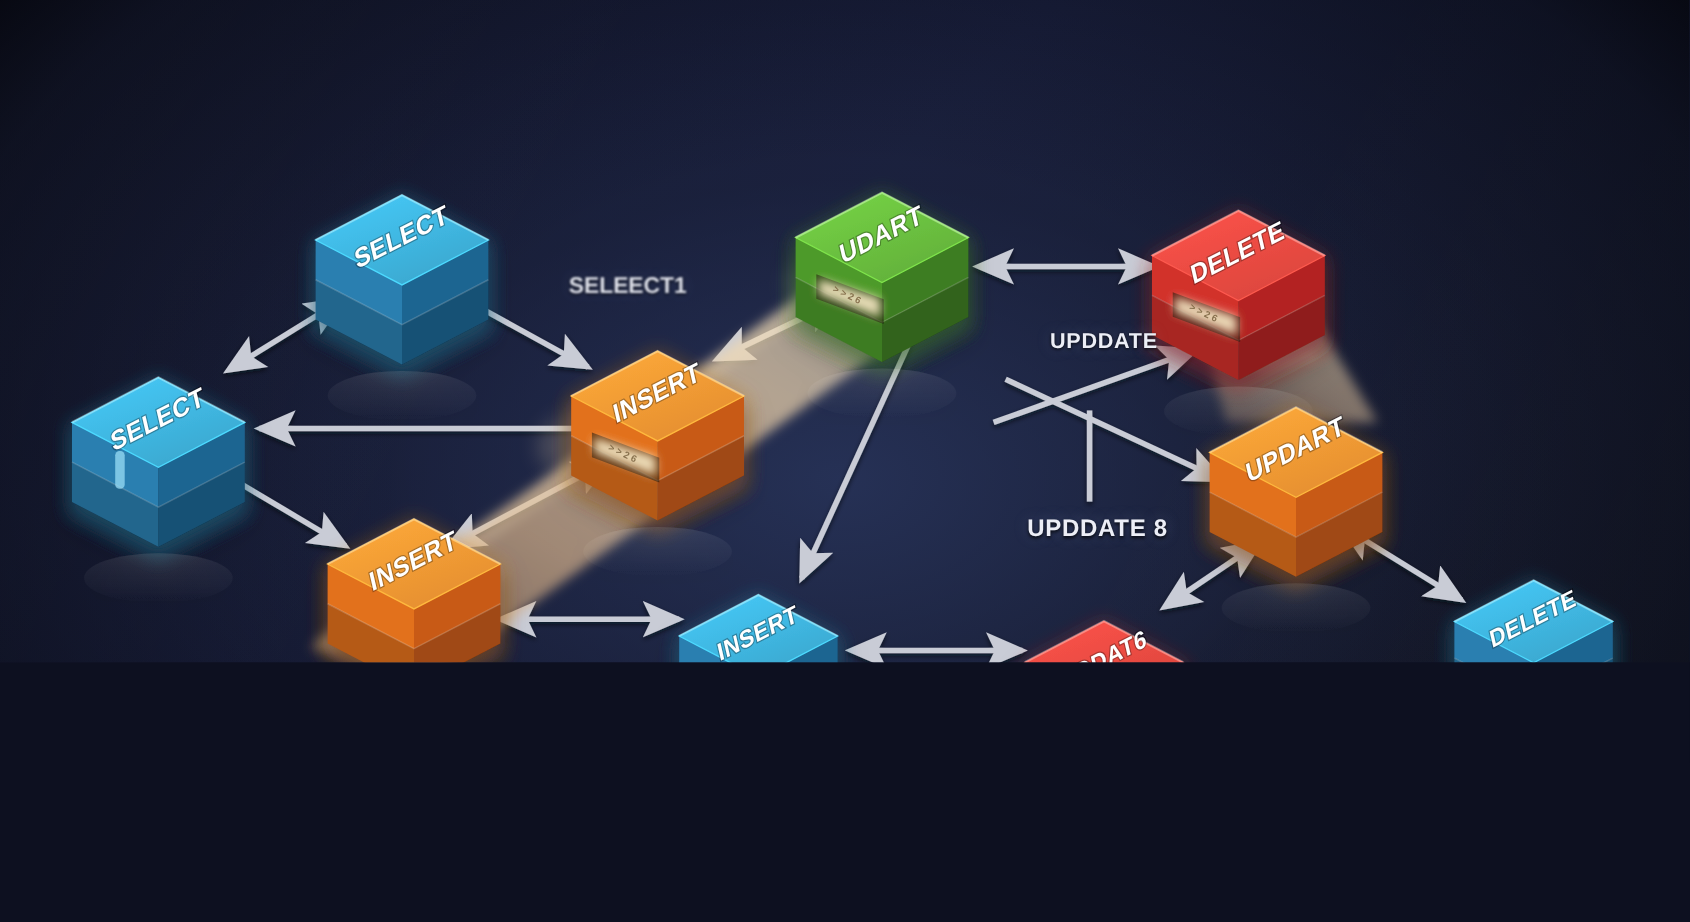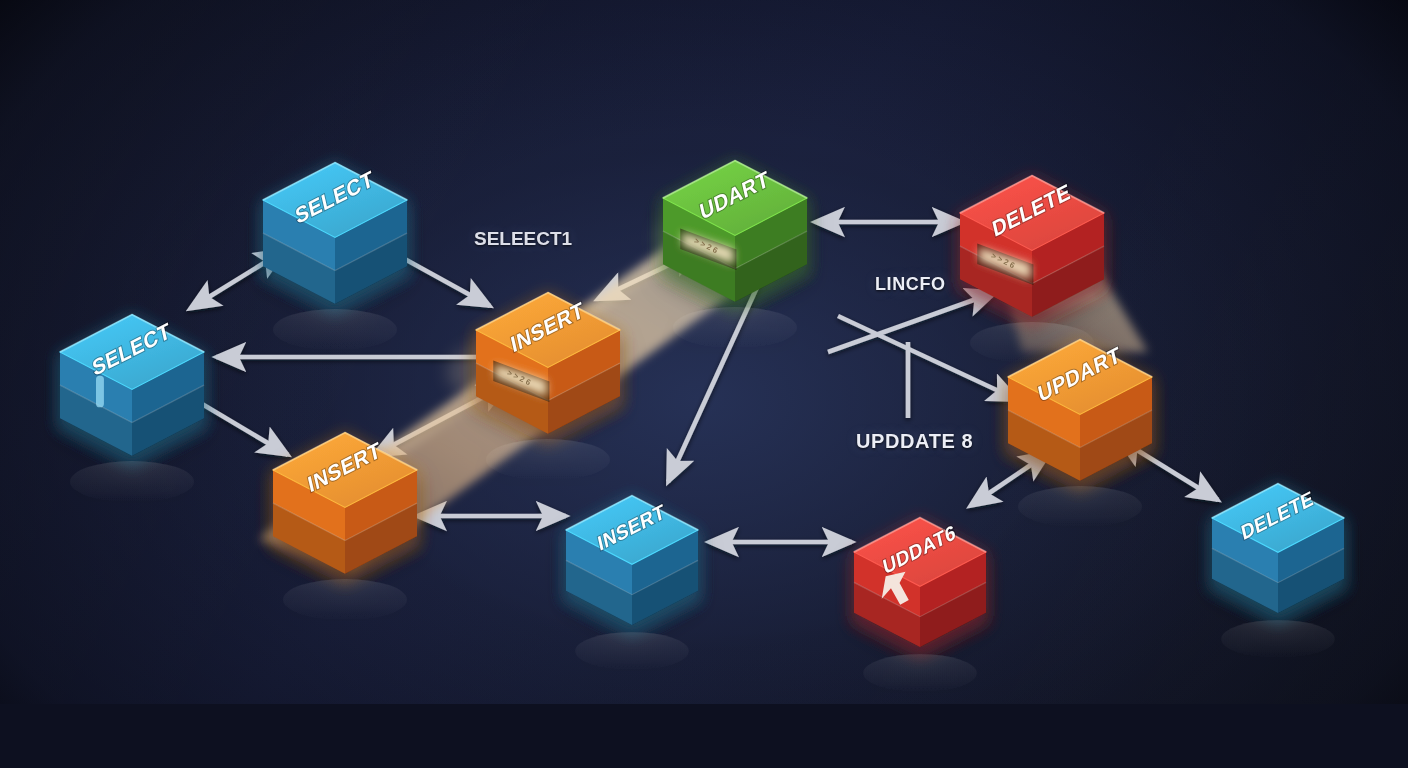--- a/index.html
+++ b/index.html
@@ -1,21 +1,21 @@
 <!DOCTYPE html>
 <html><head>
 <meta charset="utf-8">
 <style>
   * { box-sizing: border-box; }
   html, body { margin:0; padding:0; background:#0d1020; }
   body { font-family: "Liberation Sans", sans-serif; }
 
   #stage {
     position: relative;
-    width: 1408px; height: 704px;
+    width: 1408px; height: 552px;
     overflow: hidden;
     background:
       radial-gradient(ellipse 780px 520px at 700px 400px, rgba(40,52,90,0.85) 0%, rgba(26,33,58,0.45) 48%, rgba(17,21,38,0) 78%),
       linear-gradient(135deg, #151930 0%, #1b2140 45%, #141829 100%);
   }
   
   #vignette{
     position:absolute; inset:0; pointer-events:none;
     background: radial-gradient(ellipse 900px 620px at 704px 384px, rgba(0,0,0,0) 40%, rgba(5,7,16,0.55) 88%, rgba(4,5,12,0.85) 100%);
   }
@@ -302,19 +302,19 @@
         <polyline points="854 582.36 920 616.6800000000001 986 582.36" fill="none" stroke="#ffffff" stroke-width="1.2" opacity="0.18"></polyline>
         <polygon points="920 517.68 986 552 920 586.32 854 552" fill="url(#tg-uddats-red-bottom)" stroke="#ff5a4f" stroke-width="1.1"></polygon>
         <polyline points="854 552 920 517.68 986 552" fill="none" stroke="#ffffff" stroke-width="2" opacity="0.30"></polyline>
         <path d="M 885.68 576.288 l 19.8 -4.62 l -5.9399999999999995 11.22 l 9.24 17.16 l -8.58 4.62 l -9.24 -16.5 l -9.24 10.56 z" fill="#f5eee6" opacity="0.95"></path>
         <text x="920" y="556.1184" font-family="&quot;Liberation Sans&quot;, sans-serif" font-size="19.5" font-weight="700" fill="#ffffff" text-anchor="middle" letter-spacing="0.5" transform="translate(920 552) rotate(-27) skewX(-14) translate(-920 -552)" style="paint-order:stroke;stroke:rgba(0,0,0,0.30);stroke-width:2px;">UDDAT6</text>
       </g>
     </svg>
 
   <div id="label-layer-html">
       <div class="flabel" style="left: 474px; top: 228px; font-size: 19px; filter: blur(0.7px); opacity: 0.93; letter-spacing: 0px;">SELEECT1</div>
-      <div class="flabel" style="left: 875px; top: 274px; font-size: 18px;">LINCFO</div>
+      <div class="flabel" style="left: 875px; top: 274px; font-size: 18px;">UPDDATE</div>
       <div class="flabel" style="left: 856px; top: 430px; font-size: 20px;">UPDDATE 8</div>
     </div>
 
   <div id="sheen"></div>
   <div id="vignette"></div>
 </div>
 
 </body></html>

